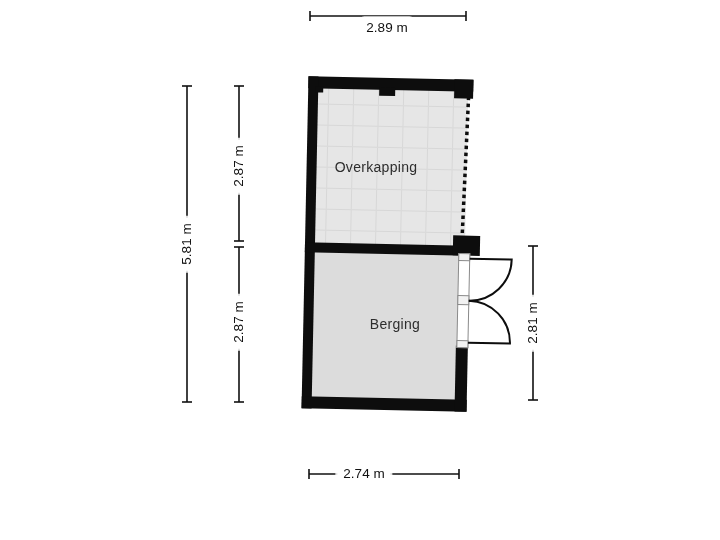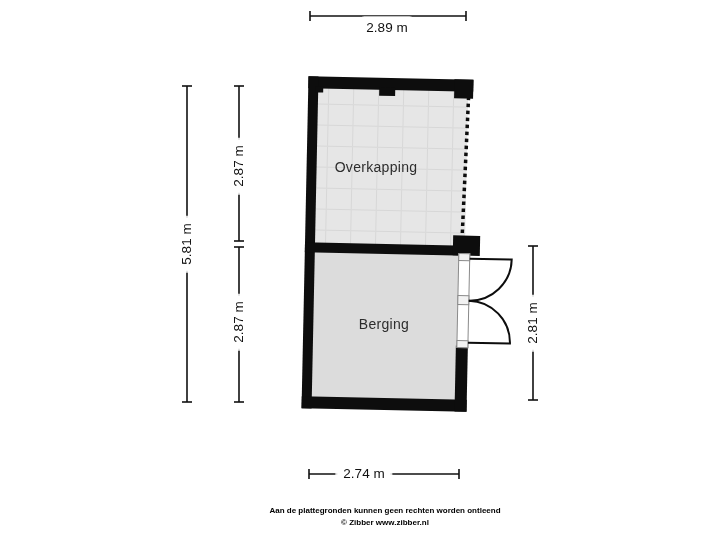--- a/index.html
+++ b/index.html
@@ -119,27 +119,23 @@
         <rect x="459" y="252" width="11" height="7" fill="#f2f2f2" stroke="#8a8a8a" stroke-width="1"></rect>
         <rect x="459" y="294" width="11" height="9" fill="#f2f2f2" stroke="#8a8a8a" stroke-width="1"></rect>
         <rect x="459" y="339" width="11" height="7" fill="#f2f2f2" stroke="#8a8a8a" stroke-width="1"></rect>
         <path d="M470 257 H512 A42 42 0 0 1 470 299" fill="none" stroke="#0d0d0d" stroke-width="2"></path>
         <path d="M470 341 H512 A42 42 0 0 0 470 299" fill="none" stroke="#0d0d0d" stroke-width="2"></path>
       </g>
     </g>
   </svg>
 
   <div class="room-label" style="left:376px;top:167px;">Overkapping</div>
-  <div class="room-label" style="left:384px;top:324px;">Berging</div>
+  <div class="room-label" style="left:395px;top:324px;">Berging</div>
 
   <div class="lbl" style="left:387px;top:28px;">2.89 m</div>
   <div class="lbl vert" style="left:187px;top:244px;">5.81 m</div>
   <div class="lbl vert" style="left:239px;top:166px;">2.87 m</div>
   <div class="lbl vert" style="left:239px;top:322px;">2.87 m</div>
   <div class="lbl vert" style="left:533px;top:323px;">2.81 m</div>
   <div class="lbl" style="left:364px;top:474px;">2.74 m</div>
 
-  <div class="footer">
-    <div>Aan de plattegronden kunnen geen rechten worden ontleend</div>
-    <div>© Zibber www.zibber.nl</div>
-  </div>
 
 </div>
 
 </body></html>

